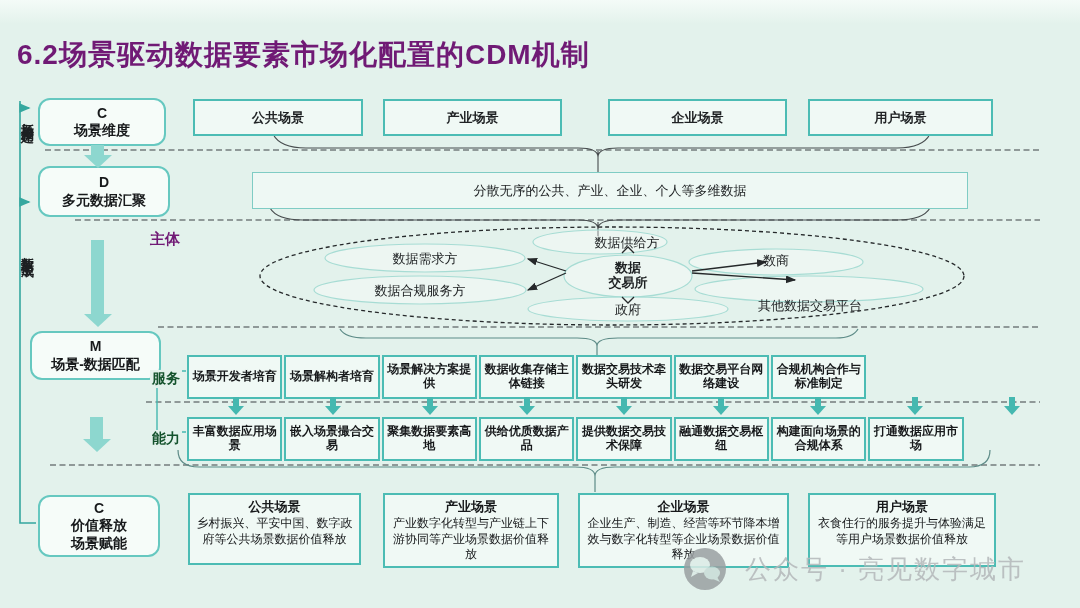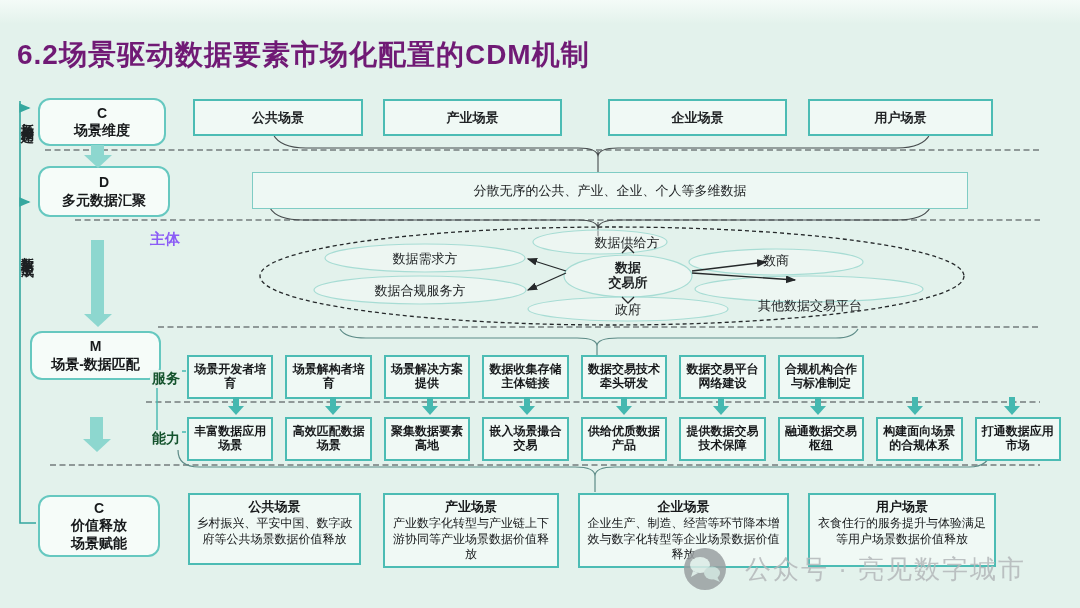--- a/index.html
+++ b/index.html
@@ -29,27 +29,27 @@
   .barrow::after{content:'';position:absolute;left:50%;transform:translateX(-50%);
         top:100%;width:0;height:0;border-left:14px solid transparent;
         border-right:14px solid transparent;border-top:13px solid #8dd7cf;}
   .scene{position:absolute;height:33px;border:2px solid #4cbcb4;background:#f0f9f5;
         display:flex;align-items:center;justify-content:center;font-size:13px;
         font-weight:bold;color:#202325;z-index:2;}
   .pool{position:absolute;left:252px;top:172px;width:714px;height:35px;
         border:1.5px solid #7fccc4;background:#eef8f4;display:flex;align-items:center;
         justify-content:center;font-size:13px;color:#202325;z-index:2;}
   .subject{position:absolute;left:150px;top:230px;font-size:15px;font-weight:bold;
-        color:#8b5cf6;z-index:2;}
+        color:#701a75;z-index:2;}
   .etext{position:absolute;text-align:center;font-size:13px;color:#1d2022;z-index:2;}
   .etext.b{font-weight:bold;line-height:1.15;}
   .rowlabel{position:absolute;font-size:14px;font-weight:bold;color:#14532d;
         background:#e3f2ec;padding:0 2px;z-index:3;}
   .grid9{position:absolute;left:187px;width:874px;display:grid;
-        grid-template-columns:repeat(9,1fr);gap:12px;z-index:2;}
+        grid-template-columns:repeat(9,1fr);gap:2px;z-index:2;}
   .cell{height:40px;border:2px solid #4cbcb4;background:#f0f9f5;display:flex;
         align-items:center;justify-content:center;text-align:center;font-size:12px;
         font-weight:bold;line-height:1.15;color:#17191b;padding:0 1px;}
   .arrowrow{position:absolute;left:187px;top:397px;width:874px;height:19px;
         display:grid;grid-template-columns:repeat(9,1fr);z-index:2;}
   .sarr{position:relative;width:6px;height:9px;background:#45b8b0;margin:0 auto;}
   .sarr::after{content:'';position:absolute;top:9px;left:50%;
         transform:translateX(-50%);width:0;height:0;border-left:8px solid transparent;
         border-right:8px solid transparent;border-top:9px solid #45b8b0;}
   .bscene{position:absolute;border:2px solid #4cbcb4;background:#f0f9f5;
@@ -177,23 +177,22 @@
     <div class="sarr"></div>
     <div class="sarr"></div>
     <div class="sarr"></div>
     <div class="sarr"></div>
     <div class="sarr"></div>
   </div>
 
   <div class="rowlabel" style="left:150px;top:430px;">能力</div>
   <div class="grid9" style="top:417px;">
     <div class="cell">丰富数据应用场景</div>
-    <div class="cell">高效匹配数据场景</div>
+    <div class="cell">嵌入场景撮合交易</div>
     <div class="cell">聚集数据要素高地</div>
-    <div class="cell">嵌入场景撮合交易</div>
     <div class="cell">供给优质数据产品</div>
     <div class="cell">提供数据交易技术保障</div>
     <div class="cell">融通数据交易枢纽</div>
     <div class="cell">构建面向场景的合规体系</div>
     <div class="cell">打通数据应用市场</div>
   </div>
 
   <div class="bscene" style="left:188px;top:493px;width:173px;min-height:72px;">
     <div class="bt">公共场景</div>
     <div class="bd">乡村振兴、平安中国、数字政府等公共场景数据价值释放</div>

